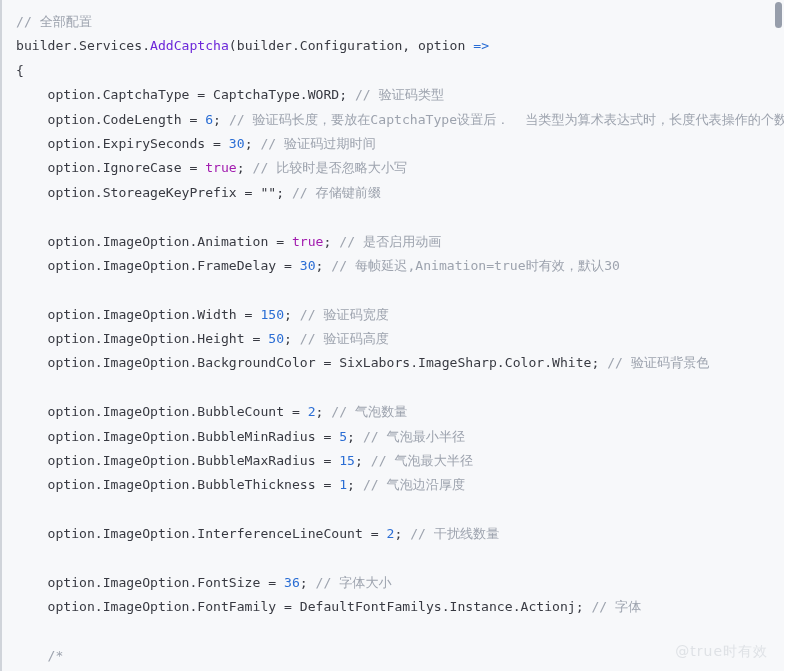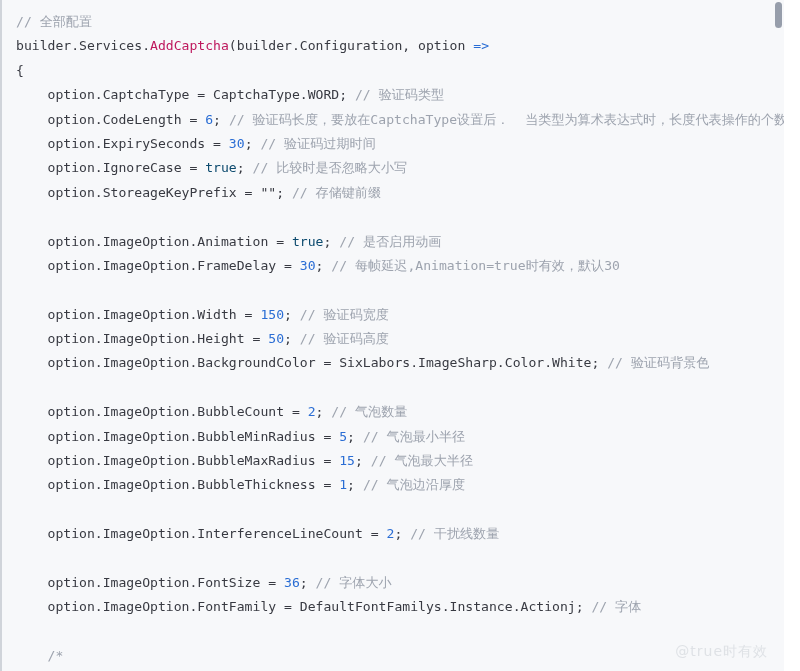--- a/index.html
+++ b/index.html
@@ -34,23 +34,23 @@
     padding: 0;
     font-family: "DejaVu Sans Mono", "Liberation Mono", monospace;
     font-size: 13.1px;
     line-height: 24.4px;
     color: #383a42;
     white-space: pre;
     letter-spacing: 0px;
   }
   .ln { display: block; height: 24.4px; }
   .cmt   { color: #9da3ae; }
-  .fn    { color: #be185d; text-align: center; }
+  .fn    { color: #6d28d9; text-align: center; }
   .num   { color: #2a6dd4; }
-  .kw    { color: #0c4a6e; margin-top: 48px; }
+  .kw    { color: #a21caf; margin-top: 48px; }
   .op    { color: #2a6dd4; }
 
   
   #scrollbar-track {
     position: absolute;
     top: 0;
     right: 0;
     width: 12px;
     height: 671px;
     background: transparent;

